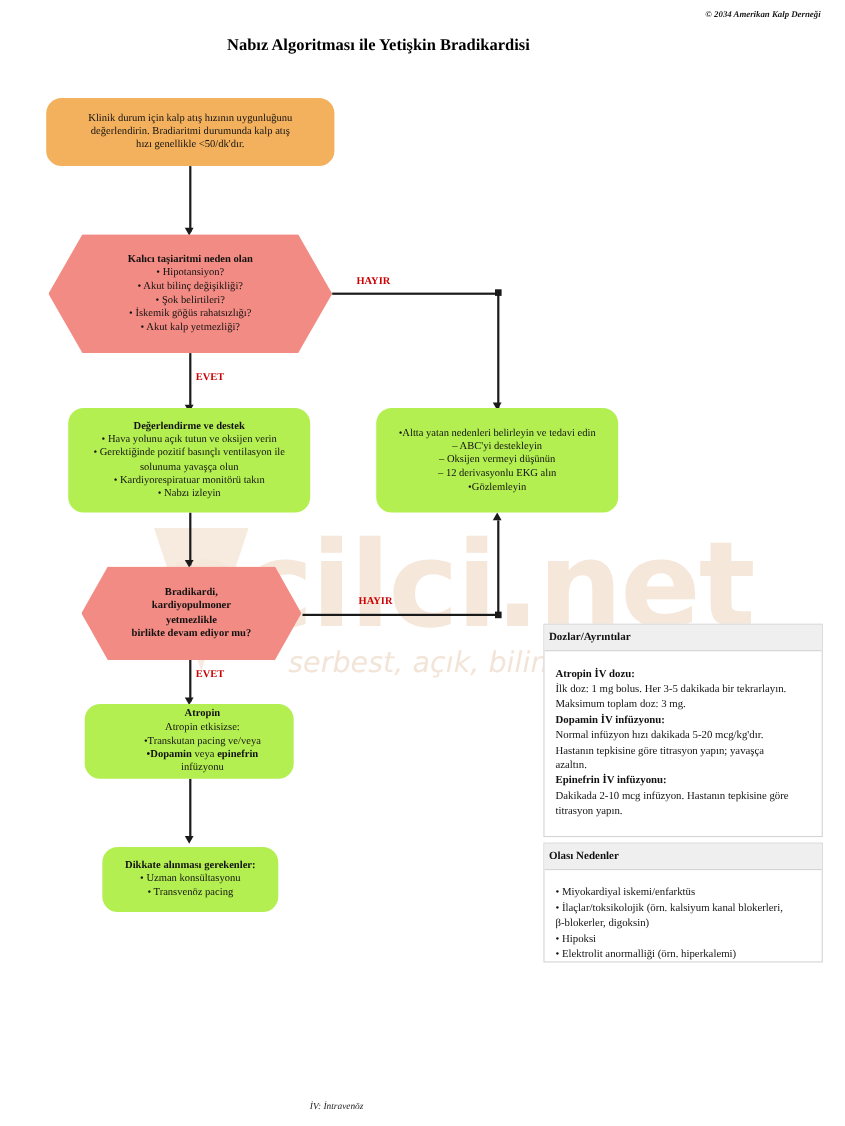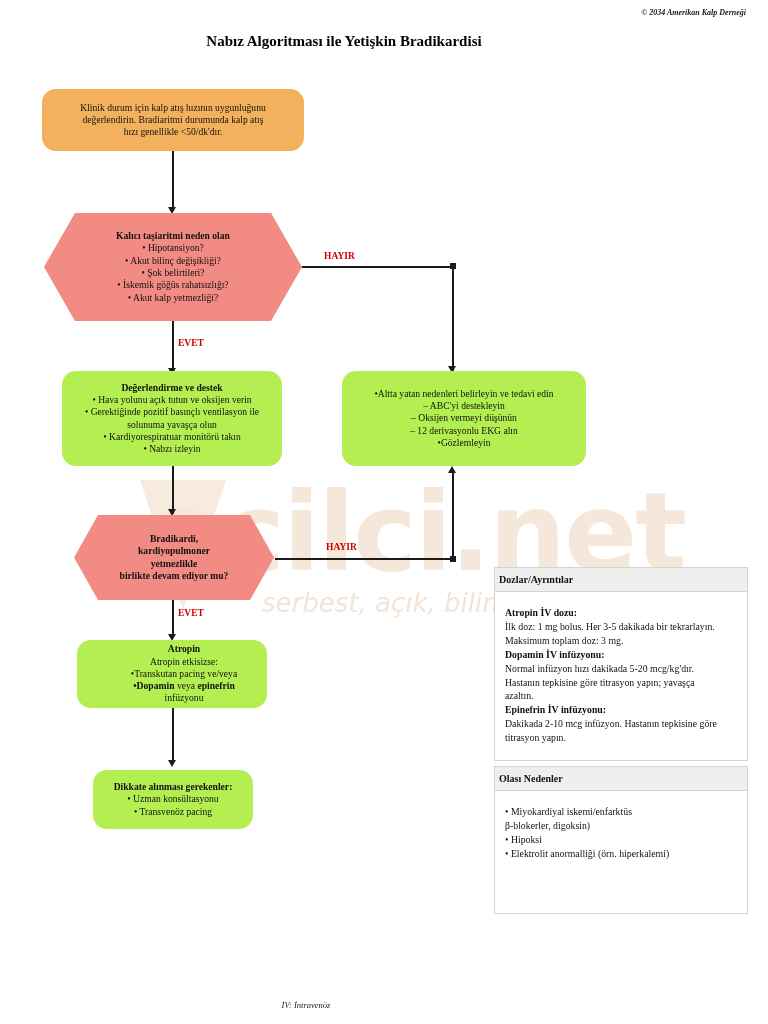--- a/index.html
+++ b/index.html
@@ -223,21 +223,21 @@
 
 <div class="node green-box" style="left:62px; top:371px; width:220px; height:95px;">
   <span class="ln hd">Değerlendirme ve destek</span>
   <span class="ln">• Hava yolunu açık tutun ve oksijen verin</span>
   <span class="ln">• Gerektiğinde pozitif basınçlı ventilasyon ile</span>
   <span class="ln">solunuma yavaşça olun</span>
   <span class="ln">• Kardiyorespiratuar monitörü takın</span>
   <span class="ln">• Nabzı izleyin</span>
 </div>
 
-<div class="node green-box" style="left:342px; top:371px; width:244px; height:95px;">
+<div class="node green-box" style="left:342px; top:371px; width:220px; height:95px;">
   <span class="ln">•Altta yatan nedenleri belirleyin ve tedavi edin</span>
   <span class="ln">– ABC'yi destekleyin</span>
   <span class="ln">– Oksijen vermeyi düşünün</span>
   <span class="ln">– 12 derivasyonlu EKG alın</span>
   <span class="ln">•Gözlemleyin</span>
 </div>
 
 <div class="conn vline" style="left:172px; top:466px; height:48px;"></div>
 <div class="arrow-down" style="left:168.3px; top:509px;"></div>
 
@@ -282,23 +282,24 @@
     <p class="b">Dopamin İV infüzyonu:</p>
     <p>Normal infüzyon hızı dakikada 5-20 mcg/kg'dır.</p>
     <p>Hastanın tepkisine göre titrasyon yapın; yavaşça</p>
     <p>azaltın.</p>
     <p class="b">Epinefrin İV infüzyonu:</p>
     <p>Dakikada 2-10 mcg infüzyon. Hastanın tepkisine göre</p>
     <p>titrasyon yapın.</p>
   </div>
 </div>
 
-<div class="panel" style="left:494px; top:766px; width:254px; height:148px;">
+<div class="panel" style="left:494px; top:766px; width:254px; height:109px;">
   <div class="panel-head">Olası Nedenler</div>
   <div class="panel-body">
     <p>• Miyokardiyal iskemi/enfarktüs</p>
+    <p>• İlaçlar/toksikolojik (örn. kalsiyum kanal blokerleri,</p>
     <p>β-blokerler, digoksin)</p>
     <p>• Hipoksi</p>
     <p>• Elektrolit anormalliği (örn. hiperkalemi)</p>
   </div>
 </div>
 
 <div id="footer-note">İV: İntravenöz</div>
 
 </body></html>

